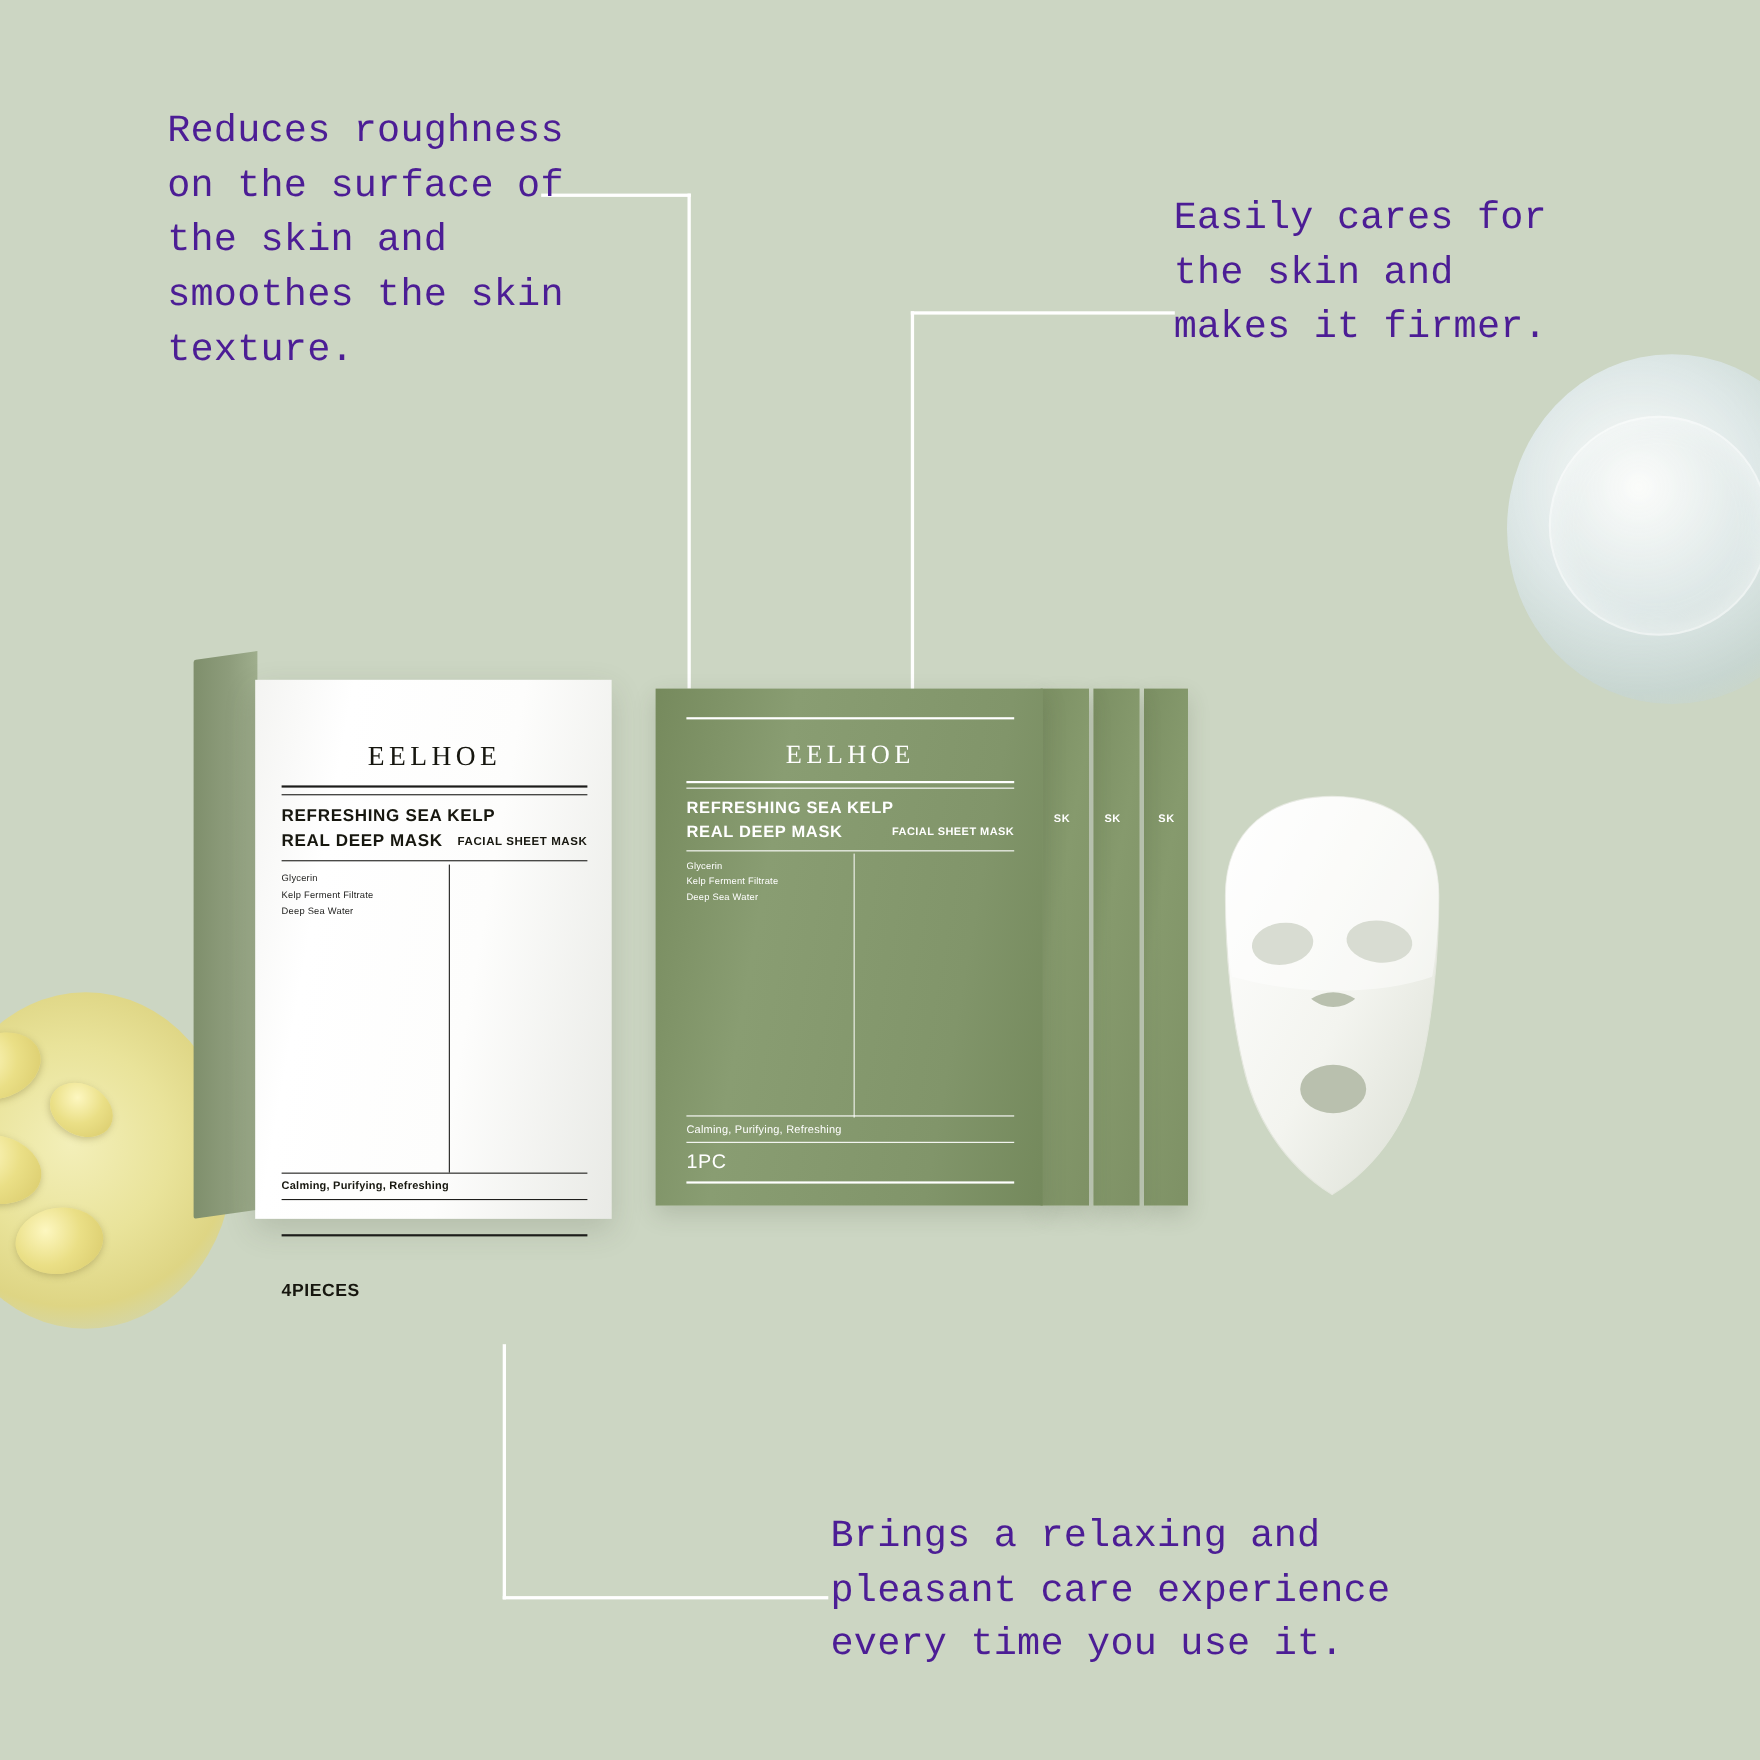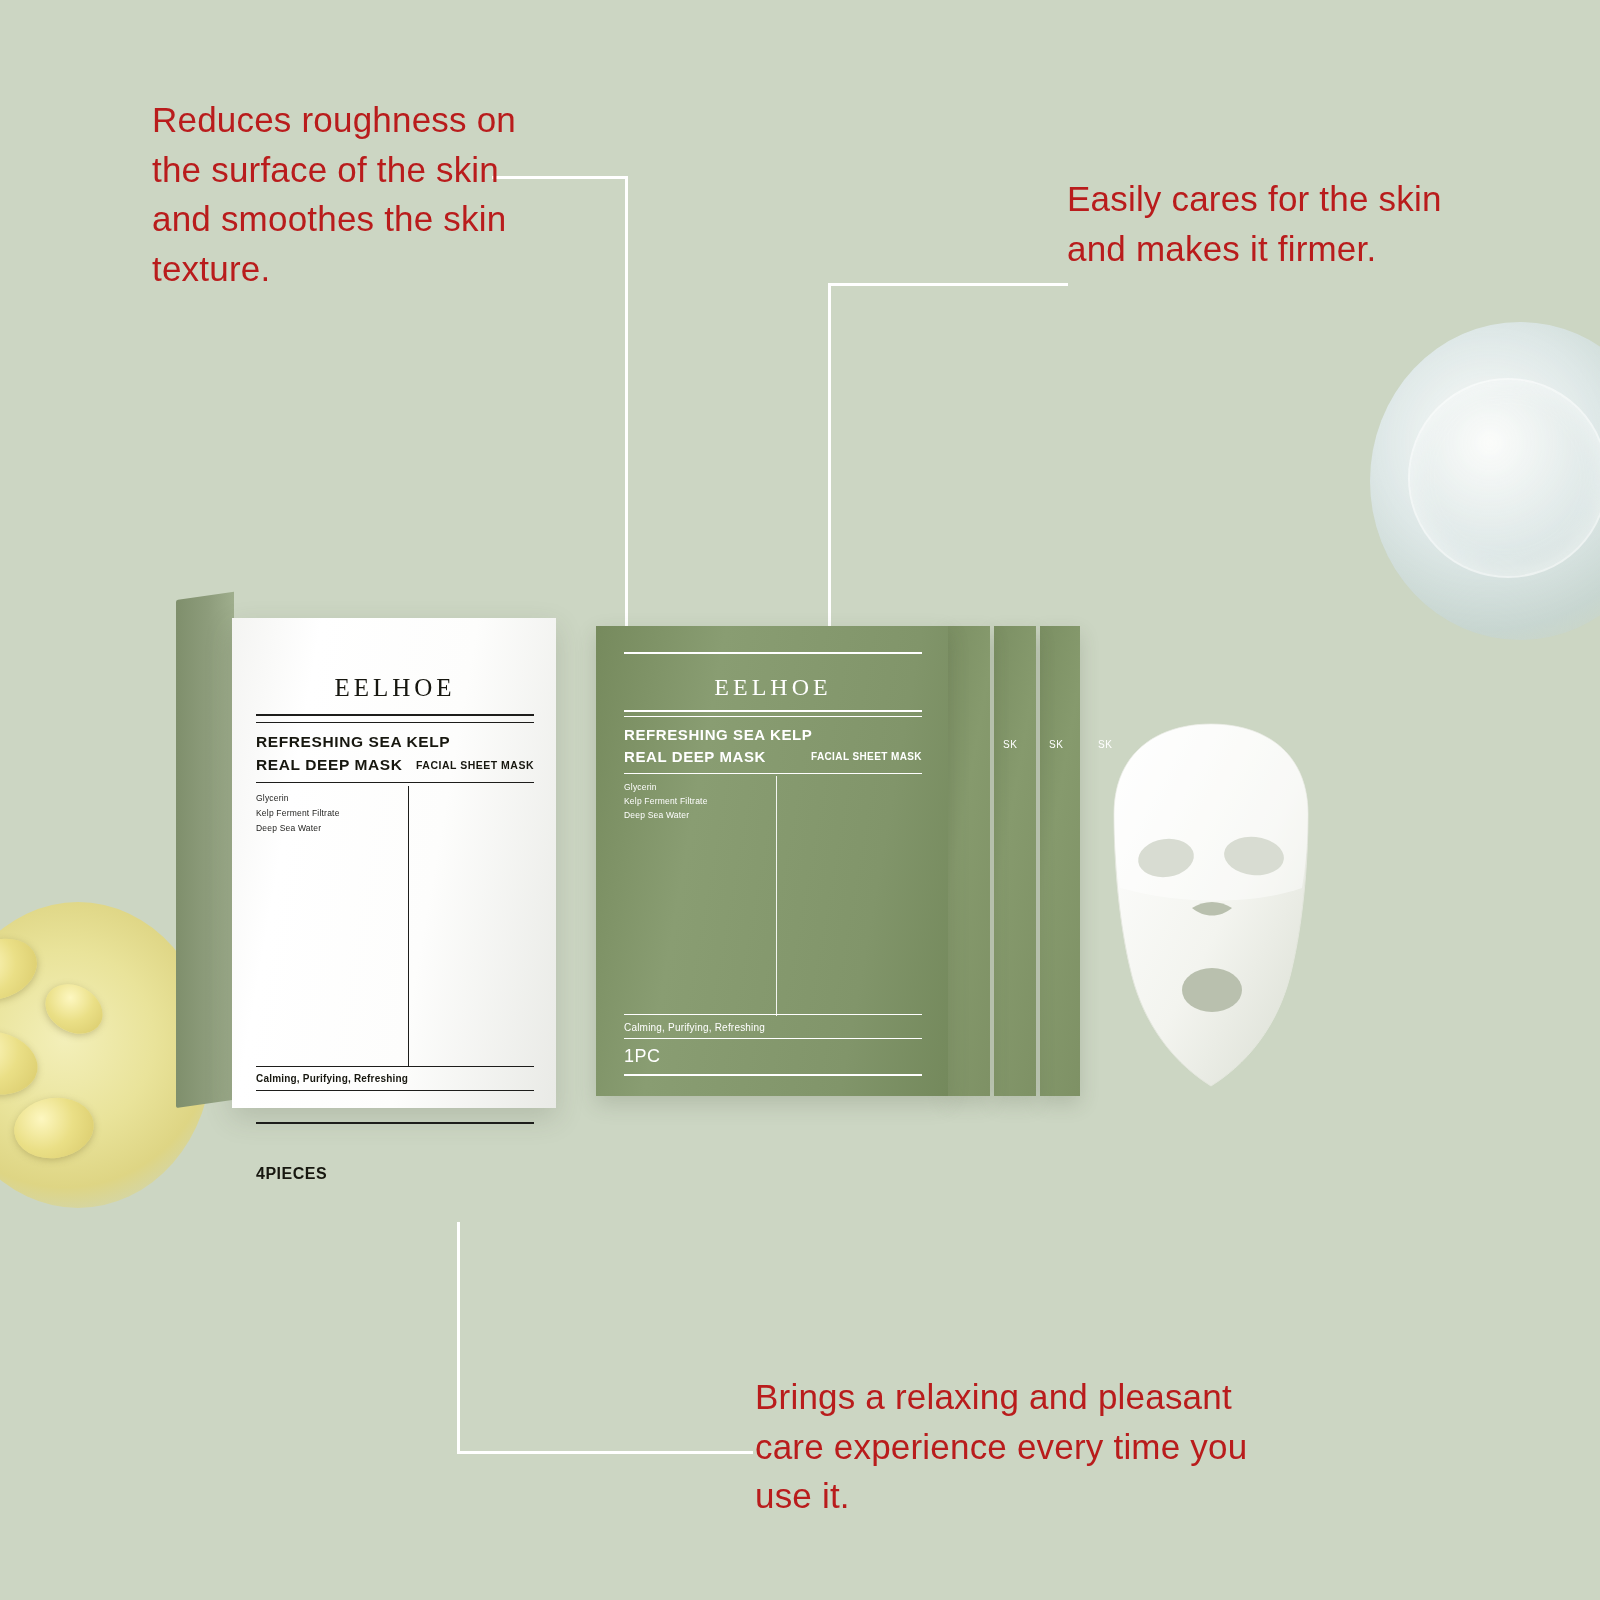--- a/index.html
+++ b/index.html
@@ -14,26 +14,27 @@
     position: relative;
     width: 1600px;
     height: 1600px;
     background: #ccd6c3;
     overflow: hidden;
   }
 
   
   .callout {
     position: absolute;
-    color: #b91c1c;
+    color: #4c1d95;
     font-size: 35px;
     line-height: 1.42;
     letter-spacing: 0.2px;
     font-weight: 400;
     white-space: pre-line;
+    font-family: Liberation Mono, monospace;
   }
   #callout-1 { left: 152px; top: 95px;  width: 380px; }
   #callout-2 { left: 1067px; top: 174px; width: 380px; }
   #callout-3 { left: 755px; top: 1372px; width: 520px; }
 
   
   .lead {
     position: absolute;
     background: #ffffff;
   }
@@ -149,24 +150,23 @@
   #sachet-3 { left: 398px; width: 42px; }
   #sachet-2 { left: 350px; width: 44px; }
   #sachet-front {
     left: 0; width: 352px;
     background: linear-gradient(100deg,#768a5d 0%,#899d72 30%,#81956a 75%,#74895c 100%);
   }
   .s-label {
     position: absolute;
     top: 113px;
     font-size: 10px;
-    font-weight: 400;
+    font-weight: 700;
     color: #ffffff;
     letter-spacing: 0.5px;
-    margin-left: 45px;
   }
   #sl4 { left: 457px; }
   #sl3 { left: 408px; }
   #sl2 { left: 362px; }
 
   .sachet-inner {
     position: absolute;
     left: 28px; right: 26px; top: 0; bottom: 0;
   }
   .wrule { position: absolute; width: 100%; background: #ffffff; }

